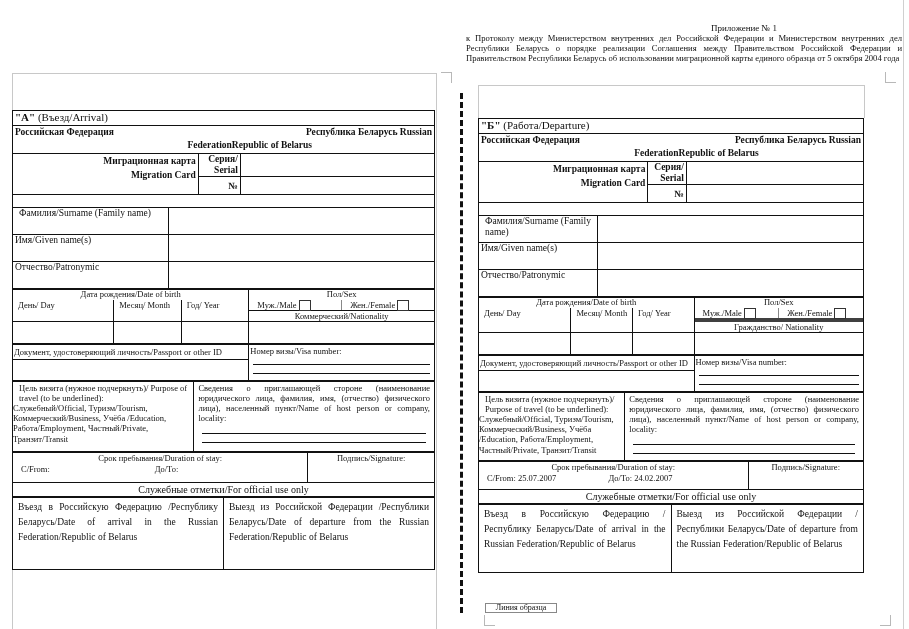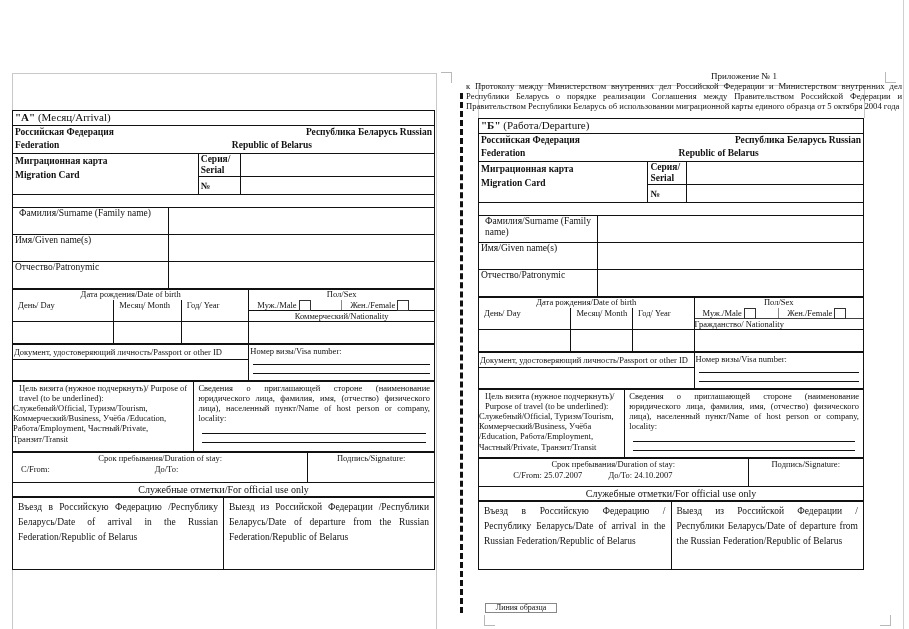--- a/index.html
+++ b/index.html
@@ -3,33 +3,33 @@
 <meta charset="utf-8">
 <style>
   html, body { margin:0; padding:0; background:#ffffff; }
   body { width:909px; height:629px; position:relative; overflow:hidden;
          font-family:"Liberation Serif", "DejaVu Serif", serif; color:#111; }
   .abs { position:absolute; }
   .page-edge { position:absolute; border:1px solid #c8c8c8; }
   .crop { position:absolute; border-color:#b8b8b8; border-style:solid; width:10px; height:10px; }
 
   
-  #annex { left:466px; top:23px; width:436px; font-size:8.6px; line-height:10px; text-align:justify;margin-top:48px; }
+  #annex { left:466px; top:23px; width:436px; font-size:8.6px; line-height:10px; text-align:justify; }
   #annex .ttl { text-align:center; padding-left:120px; font-size:9px; }
 
   
   #cutline { left:460px; top:93px; width:0; height:520px; border-left:3px dashed #111; }
   #cut-label { left:485px; top:603px; width:70px; height:8px; border:1px solid #888; font-size:8px;
                line-height:8px; text-align:center; background:#fff; }
 
   
   .form { position:absolute; font-size:9.5px; }
   .form table { border-collapse:collapse; width:100%; table-layout:fixed; }
   .form td { border:1px solid #111; padding:0 2px; vertical-align:top; overflow:hidden; }
-  .bold { font-weight:bold; }
+  .bold { font-weight:bold;text-align:right; }
   .lines { border-bottom:1px solid #111; height:8px; margin:0 4px; }
   .chk { display:inline-block; width:10px; height:9px; border:1px solid #333; vertical-align:middle; margin-left:2px; }
   .cells { display:flex; height:100%; }
   .cells span { flex:1; border-left:1px solid #111; }
   .cells span:first-child { border-left:none; }
 </style>
 </head>
 <body>
 
 <div class="page-edge" style="left:12px;top:73px;width:423px;height:556px;border-bottom:none;"></div>
@@ -53,21 +53,21 @@
   <table style="border:1.5px solid #111;">
     <colgroup>
         <col style="width:44%">
         <col style="width:10%">
         <col style="width:46%">
       </colgroup>
     <tbody>
         <tr style="height:15px;">
       <td colspan="3" style="font-size:11px;border-bottom:1.5px solid #111;">
         <b>"А"</b>
-        <span>(Месяц/Arrival)</span>
+        <span>(Въезд/Arrival)</span>
       </td>
     </tr>
     <tr style="height:28px;">
       <td colspan="3" class="bold" style="line-height:13px;">
         <div style="display:flex;justify-content:space-between;">
           <span>Российская Федерация</span>
           <span>Республика Беларусь Russian</span>
         </div>
         <div style="display:flex;">
           <span style="flex:0 0 52%;">Federation</span>
@@ -475,21 +475,21 @@
       <td style="line-height:10px;border-top:none;padding-left:5px;">Год/ Year</td>
       <td style="padding:0;border-top:none;">
         <div style="display:flex;height:10px;line-height:10px;">
           <span style="flex:1;padding-left:8px;">
             <span>Муж./Male</span><span class="chk"></span>
           </span>
           <span style="flex:1;border-left:1px solid #888;padding-left:8px;">
             <span>Жен./Female</span><span class="chk"></span>
           </span>
         </div>
-        <div style="border-top:1px solid #404040;text-align:left;height:10px;line-height:10px;">Гражданство/ Nationality</div>
+        <div style="border-top:4px solid #404040;text-align:center;height:10px;line-height:10px;">Гражданство/ Nationality</div>
       </td>
     </tr>
     <tr style="height:22px;">
       <td style="padding:0">
             <div class="cells">
               <span></span>
               <span></span>
             </div>
           </td>
       <td style="padding:0">
@@ -583,28 +583,28 @@
     </table>
   <table style="font-size:8.5px;">
     <colgroup>
         <col style="width:70%">
         <col style="width:30%">
       </colgroup>
     <tbody>
         <tr class="stayrow" style="height: 28px;">
       <td style="line-height:11px;">
         <div style="text-align:center;">Срок пребывания/Duration of stay:</div>
-        <div style="display:flex;padding-left:6px;text-align:center;">
+        <div style="display:flex;padding-left:6px;">
           <span style="flex:0 0 47%;">
             <span>С/From:</span>
             <span>25.07.2007</span>
           </span>
           <span>
             <span>До/To:</span>
-            <span>24.10.2007</span>
+            <span>24.02.2007</span>
           </span>
         </div>
       </td>
       <td style="text-align:center;line-height:11px;">
         <span>Подпись/Signature:</span>
       </td>
     </tr>
     <tr style="height:14px;">
       <td colspan="2" style="text-align:center;font-size:10px;line-height:13px;">Служебные отметки/For official use only</td>
     </tr>

